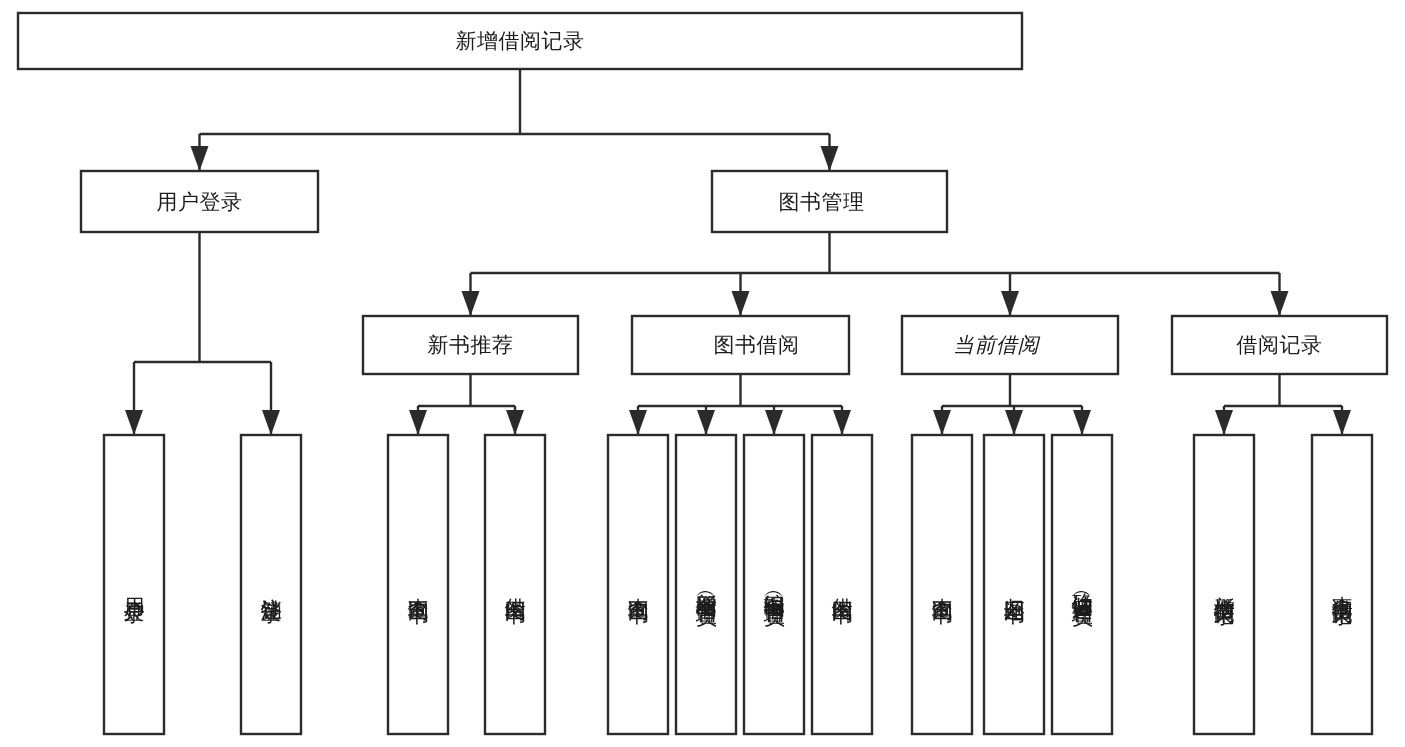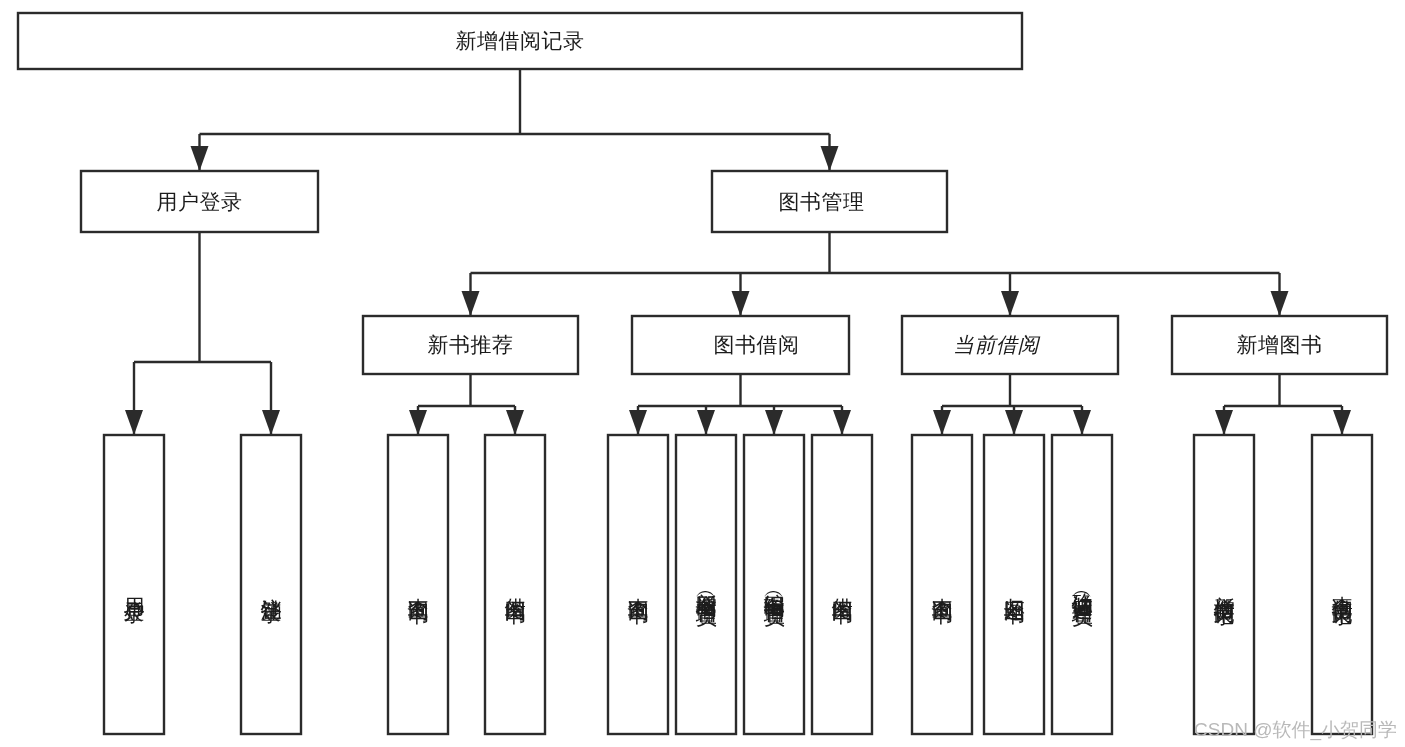--- a/index.html
+++ b/index.html
@@ -159,30 +159,29 @@
       </g>
   </svg>
 
   <div id="labels-layer">
       <div class="node-label horizontal" style="left: 18px; top: 13px; width: 1004px; height: 56px;">新增借阅记录</div>
       <div class="node-label horizontal" style="left: 81px; top: 171px; width: 237px; height: 61px;">用户登录</div>
       <div class="node-label horizontal" style="left: 712px; top: 171px; width: 219px; height: 61px;">图书管理</div>
       <div class="node-label horizontal" style="left: 363px; top: 316px; width: 215px; height: 58px;">新书推荐</div>
       <div class="node-label horizontal" style="left: 632px; top: 316px; width: 249px; height: 58px;">图书借阅</div>
       <div class="node-label horizontal" style="left: 902px; top: 316px; width: 188px; height: 58px; font-style: italic;">当前借阅</div>
-      <div class="node-label horizontal" style="left: 1172px; top: 316px; width: 215px; height: 58px;">新增图书</div>
+      <div class="node-label horizontal" style="left: 1172px; top: 316px; width: 215px; height: 58px;">借阅记录</div>
       <div class="node-label vertical" style="left: 104px; top: 435px; width: 60px; height: 299px;">用户登录</div>
       <div class="node-label vertical" style="left: 241px; top: 435px; width: 60px; height: 299px;">注销登录</div>
       <div class="node-label vertical" style="left: 388px; top: 435px; width: 60px; height: 299px;">查询图书</div>
       <div class="node-label vertical" style="left: 485px; top: 435px; width: 60px; height: 299px;">借阅图书</div>
       <div class="node-label vertical" style="left: 608px; top: 435px; width: 60px; height: 299px;">查询图书</div>
       <div class="node-label vertical" style="left: 676px; top: 435px; width: 60px; height: 299px;">新增图书（管理员）</div>
       <div class="node-label vertical" style="left: 744px; top: 435px; width: 60px; height: 299px;">编辑图书（管理员）</div>
       <div class="node-label vertical" style="left: 812px; top: 435px; width: 60px; height: 299px;">借阅图书</div>
       <div class="node-label vertical" style="left: 912px; top: 435px; width: 60px; height: 299px;">查询图书</div>
       <div class="node-label vertical" style="left: 984px; top: 435px; width: 60px; height: 299px;">归还图书</div>
       <div class="node-label vertical" style="left: 1052px; top: 435px; width: 60px; height: 299px;">确认归还（管理员）</div>
       <div class="node-label vertical" style="left: 1194px; top: 435px; width: 60px; height: 299px;">新增借阅记录</div>
       <div class="node-label vertical" style="left: 1312px; top: 435px; width: 60px; height: 299px;">查询借阅记录</div>
     </div>
 
-  <div class="watermark">CSDN @软件_小贺同学</div>
 </div>
 
 </body></html>

